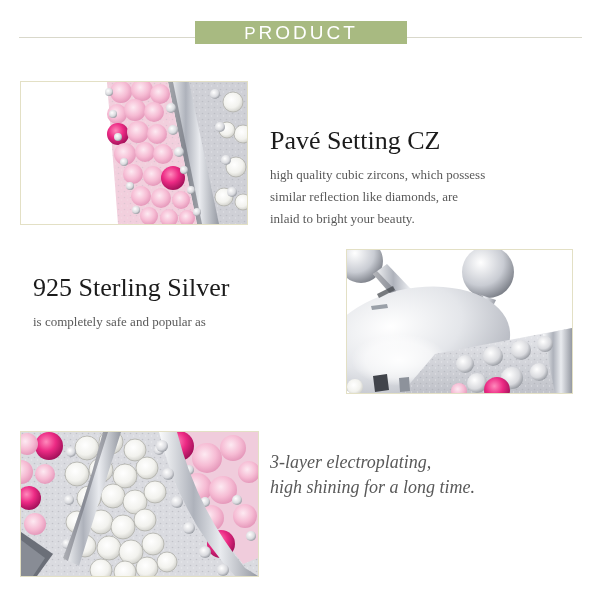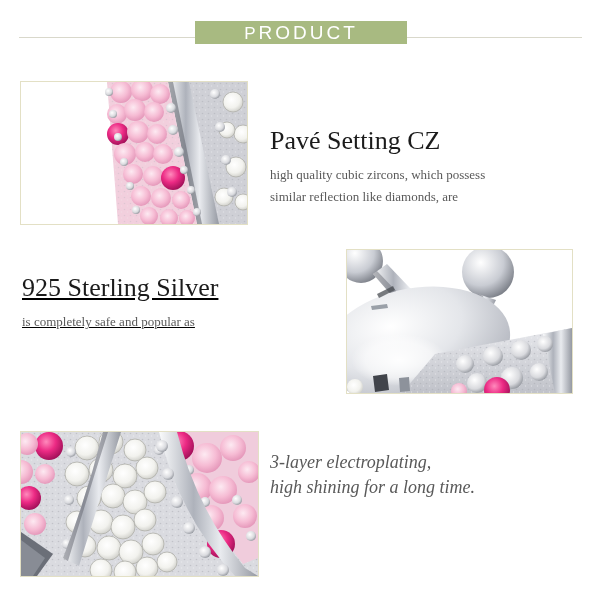--- a/index.html
+++ b/index.html
@@ -30,21 +30,21 @@
     border:1px solid #e3e0c5;
     background:#fff;
   }
   .photo svg{display:block;}
   #photo-pave   {left:20px;top:81px;width:226px;height:142px;}
   #photo-ladybug{left:346px;top:249px;width:225px;height:143px;}
   #photo-body   {left:20px;top:431px;width:237px;height:144px;}
 
   .textblock{position:absolute;white-space:nowrap;}
   #text-pave    {left:270px;top:97px;margin-top:28px;}
-  #text-silver  {left:22px;top:272px;text-decoration:underline;}
+  #text-silver  {left:33px;top:272px;}
   #text-platinum{left:270px;top:450px;}
 
   .sec-title{
     font-size:26px;line-height:31px;
     color:#1b1b1b;
     margin:0 0 8px 0;font-weight:normal;
   }
   .sec-body{color:#595959;font-size:13px;line-height:22px;}
   #text-platinum .sec-body{line-height:25px;font-size:18px;font-style:italic;}
   #text-platinum .sec-title{margin-bottom:10px;}
@@ -174,20 +174,21 @@
           <circle cx="176" cy="130" r="4"></circle>
       </g>
     </svg>
   </div>
 
   <div class="textblock" id="text-pave">
     <h2 class="sec-title" style="color: rgb(27, 27, 27);">Pavé Setting CZ</h2>
     <div class="sec-body">
       <div>high quality cubic zircons, which possess</div>
       <div>similar reflection like diamonds, are</div>
+      <div>inlaid to bright your beauty.</div>
     </div>
   </div>
 
   <div class="textblock" id="text-silver">
     <h2 class="sec-title" style="color: rgb(27, 27, 27);">925 Sterling Silver</h2>
     <div class="sec-body">
       <div>is completely safe and popular as</div>
     </div>
   </div>
 

